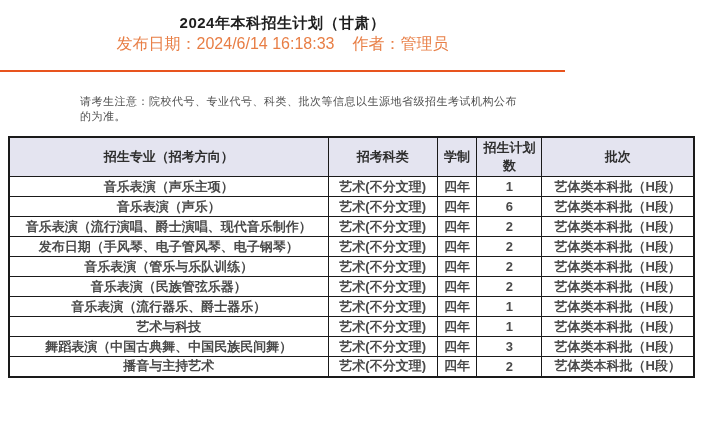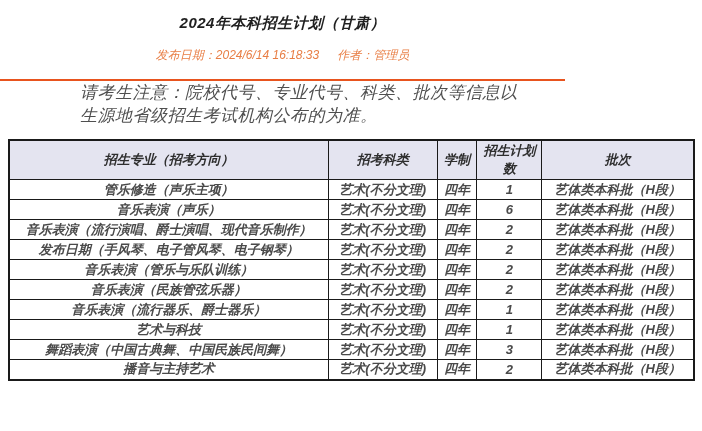--- a/index.html
+++ b/index.html
@@ -9,39 +9,39 @@
     --border-col:#1a1a1a;
     --body-text:#4a4a4a;
   }
   *{box-sizing:border-box;margin:0;padding:0;}
   html,body{background:#ffffff;}
   body{
     width:702px;height:431px;
     font-family:"Liberation Sans","DejaVu Sans",sans-serif;
     overflow:hidden;
   }
-  .page{width:565px;height:431px;background:#fff;position:relative;font-style:italic;}
+  .page{width:565px;height:431px;background:#fff;position:relative;}
   .page-title{
     text-align:center;
     font-size:15px;font-weight:bold;color:#1f1f1f;
     padding-top:14px;letter-spacing:.5px;
   }
   .meta{
     text-align:center;
-    font-size:12px;color:var(--meta-orange);
-    margin-top:14px;
+    font-size:16px;color:var(--meta-orange);
+    margin-top:1px;
   }
   .meta .gap{display:inline-block;width:18px;}
   .divider{
     border:none;border-top:2px solid var(--accent-orange);
     margin-top:15px;width:100%;
   }
   .notice{
-    font-size:17px;color:#4f4f4f;
-    padding-left:80px;padding-right:40px;
+    font-size:11px;color:#4f4f4f;
+    margin-top:22px;padding-left:80px;padding-right:40px;
     letter-spacing:.5px;
   }
   table.enroll{
     border-collapse:collapse;
     margin:12px 7px 0 8px;
     width:687px;
     table-layout:fixed;
     border:2px solid var(--border-col);
     font-size:13px;
   }
@@ -87,21 +87,21 @@
       <tr>
         <th>招生专业（招考方向）</th>
         <th>招考科类</th>
         <th>学制</th>
         <th>招生计划数</th>
         <th>批次</th>
       </tr>
     </thead>
     <tbody id="table-body">
         <tr>
-          <td>管乐修造（声乐主项）</td>
+          <td>音乐表演（声乐主项）</td>
           <td>艺术(不分文理)</td>
           <td>四年</td>
           <td>1</td>
           <td>艺体类本科批（H段）</td>
         </tr>
         <tr>
           <td>音乐表演（声乐）</td>
           <td>艺术(不分文理)</td>
           <td>四年</td>
           <td>6</td>

